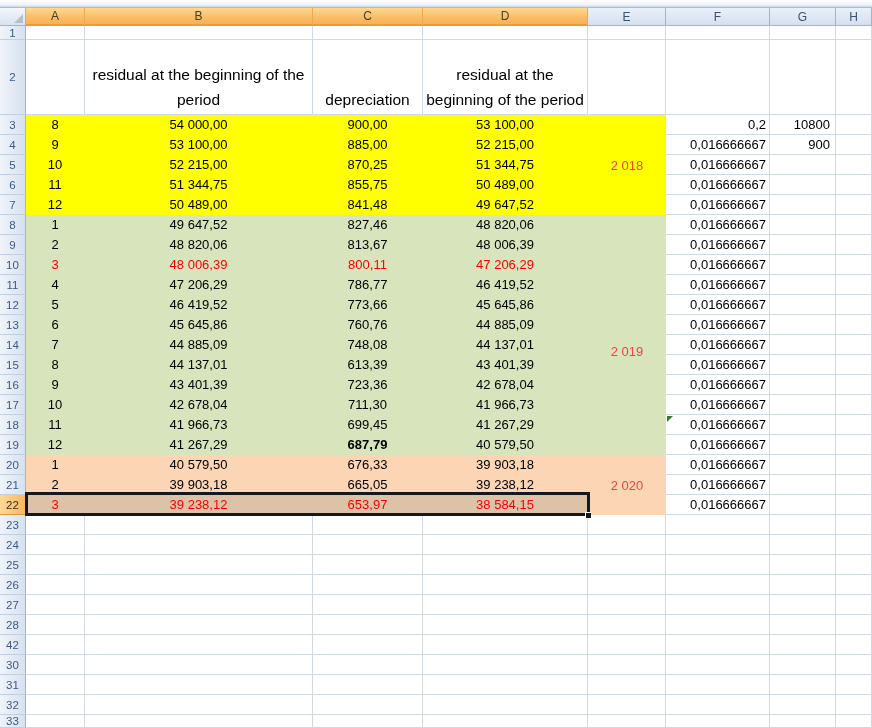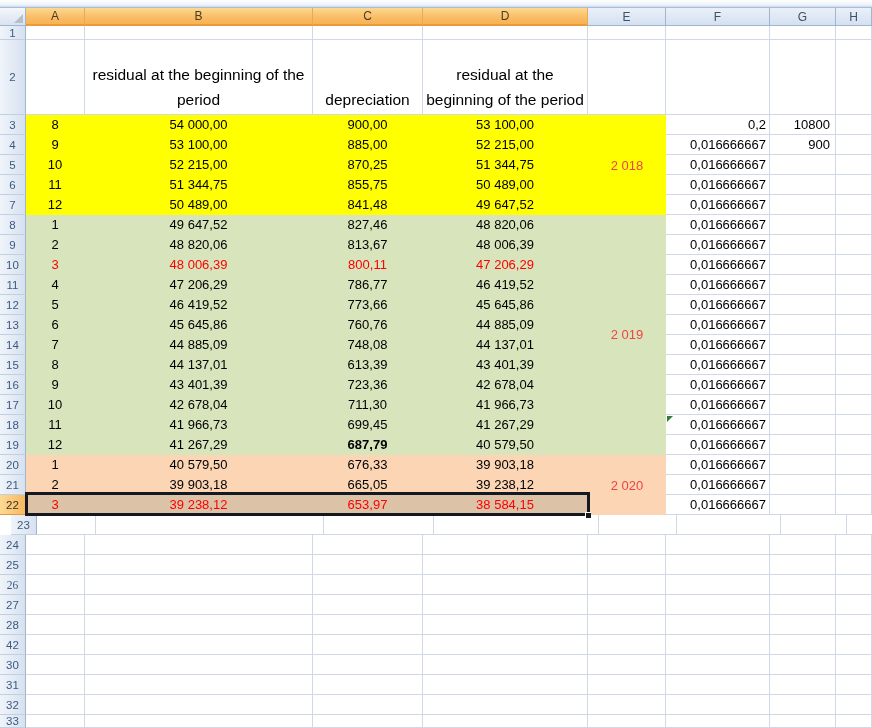--- a/index.html
+++ b/index.html
@@ -337,21 +337,21 @@
         <div class="rh sel" style="height: 20px;">22</div>
         <div class="c col-A bg-seltint red" style="width: 59px; height: 20px;">3</div>
         <div class="c col-B bg-seltint red" style="width: 228px; height: 20px;">39 238,12</div>
         <div class="c col-C bg-seltint red" style="width: 110px; height: 20px;">653,97</div>
         <div class="c col-D bg-seltint red" style="width: 165px; height: 20px;">38 584,15</div>
         <div class="c col-E bg-orange" style="width: 78px; height: 20px;"></div>
         <div class="c col-F" style="width: 104px; height: 20px;">0,016666667</div>
         <div class="c col-G" style="width: 66px; height: 20px;"></div>
         <div class="c col-H" style="width: 36px; height: 20px;"></div>
       </div>
-      <div class="row" style="height: 20px; padding-left: 11px;">
+      <div class="row" style="height: 20px;">
         <div class="rh" style="height: 20px;">23</div>
         <div class="c col-A" style="width: 59px; height: 20px;"></div>
         <div class="c col-B" style="width: 228px; height: 20px;"></div>
         <div class="c col-C" style="width: 110px; height: 20px;"></div>
         <div class="c col-D" style="width: 165px; height: 20px;"></div>
         <div class="c col-E" style="width: 78px; height: 20px;"></div>
         <div class="c col-F" style="width: 104px; height: 20px;"></div>
         <div class="c col-G" style="width: 66px; height: 20px;"></div>
         <div class="c col-H" style="width: 36px; height: 20px;"></div>
       </div>
@@ -370,21 +370,21 @@
         <div class="rh" style="height: 20px;">25</div>
         <div class="c col-A" style="width: 59px; height: 20px;"></div>
         <div class="c col-B" style="width: 228px; height: 20px;"></div>
         <div class="c col-C" style="width: 110px; height: 20px;"></div>
         <div class="c col-D" style="width: 165px; height: 20px;"></div>
         <div class="c col-E" style="width: 78px; height: 20px;"></div>
         <div class="c col-F" style="width: 104px; height: 20px;"></div>
         <div class="c col-G" style="width: 66px; height: 20px;"></div>
         <div class="c col-H" style="width: 36px; height: 20px;"></div>
       </div>
-      <div class="row" style="height: 20px; font-family: Liberation Serif, serif;">
+      <div class="row" style="height: 20px;">
         <div class="rh" style="height: 20px;">26</div>
         <div class="c col-A" style="width: 59px; height: 20px;"></div>
         <div class="c col-B" style="width: 228px; height: 20px;"></div>
         <div class="c col-C" style="width: 110px; height: 20px;"></div>
         <div class="c col-D" style="width: 165px; height: 20px;"></div>
         <div class="c col-E" style="width: 78px; height: 20px;"></div>
         <div class="c col-F" style="width: 104px; height: 20px;"></div>
         <div class="c col-G" style="width: 66px; height: 20px;"></div>
         <div class="c col-H" style="width: 36px; height: 20px;"></div>
       </div>
@@ -461,19 +461,19 @@
         <div class="c col-C" style="width: 110px; height: 13px;"></div>
         <div class="c col-D" style="width: 165px; height: 13px;"></div>
         <div class="c col-E" style="width: 78px; height: 13px;"></div>
         <div class="c col-F" style="width: 104px; height: 13px;"></div>
         <div class="c col-G" style="width: 66px; height: 13px;"></div>
         <div class="c col-H" style="width: 36px; height: 13px;"></div>
       </div>
     </div>
 
   <div class="yearlbl" style="top:115px;height:100px;">2 018</div>
-  <div class="yearlbl" style="top:214px;height:240px;">2 019</div>
+  <div class="yearlbl" style="top:231px;height:240px;">2 019</div>
   <div class="yearlbl" style="top:455px;height:60px;">2 020</div>
 
   <div class="errtri"></div>
   <div class="selbox"></div>
   <div class="fillhandle"></div>
 </div>
 
 </body></html>

